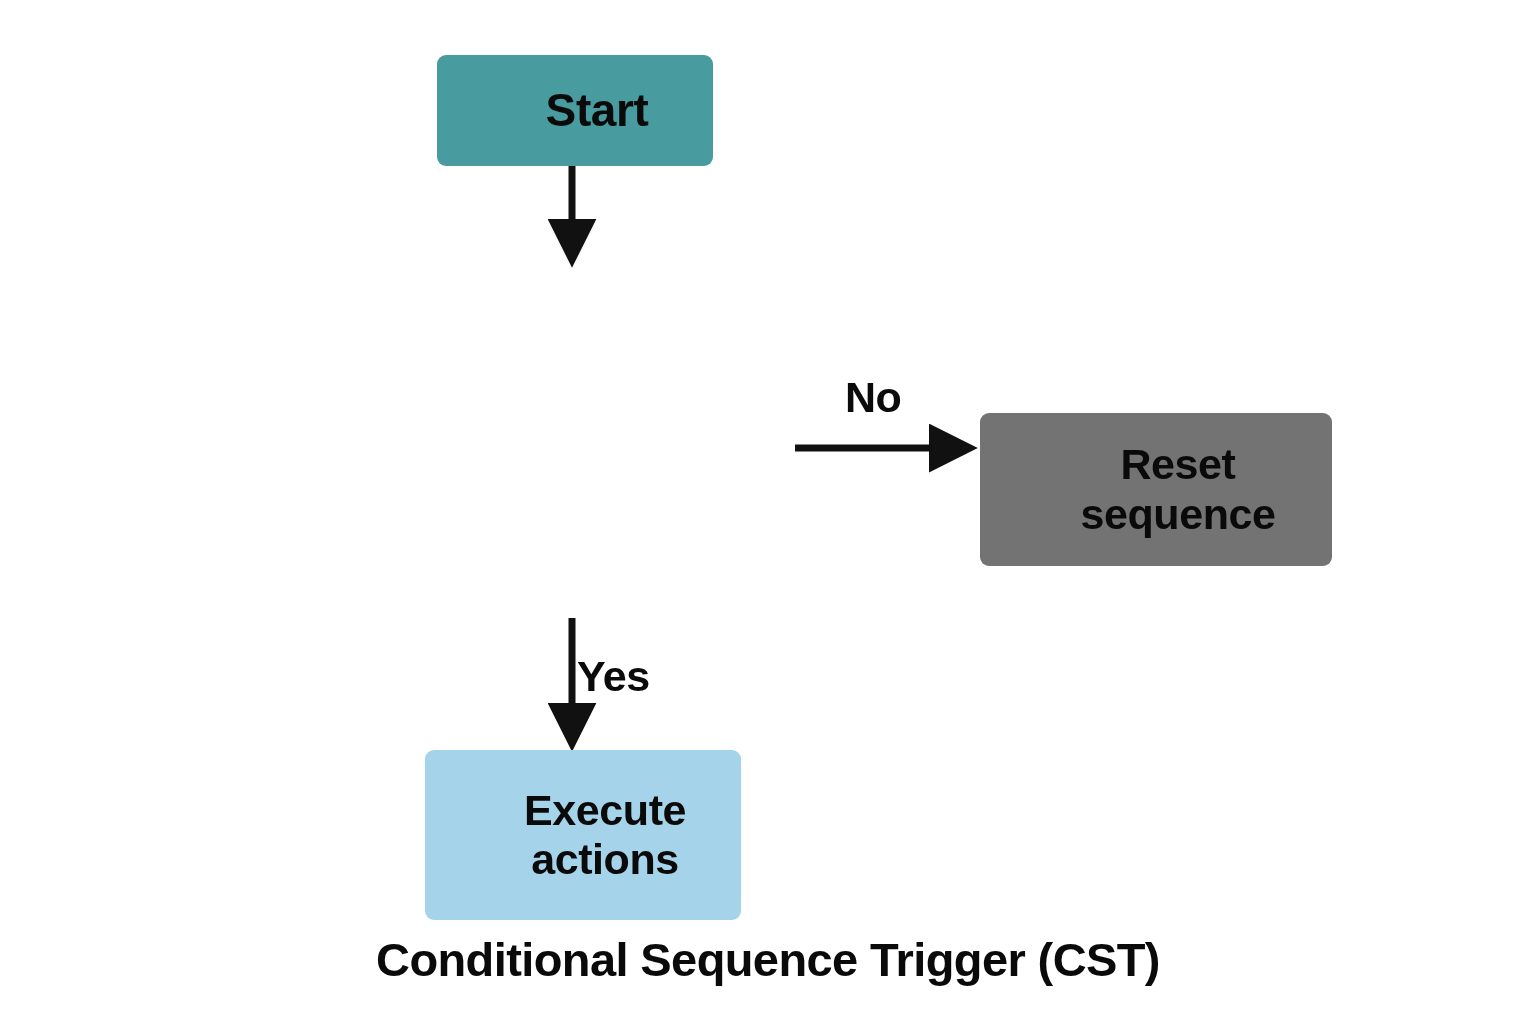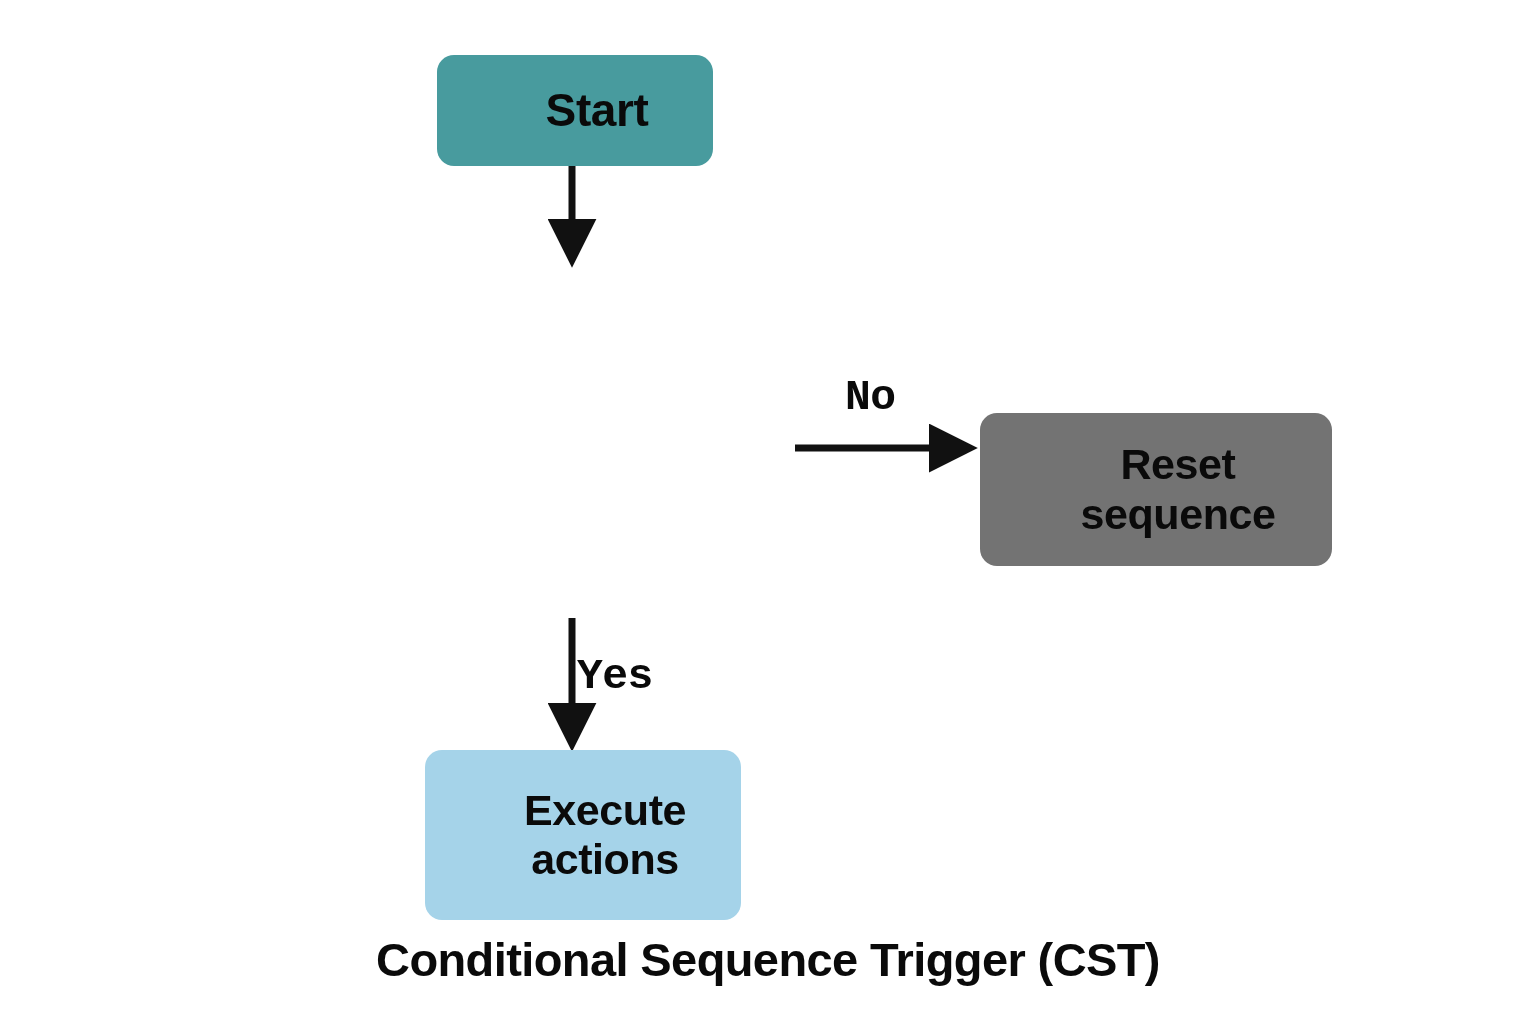--- a/index.html
+++ b/index.html
@@ -42,21 +42,21 @@
     justify-content: center;
     text-align: center;
     font-weight: bold;
     line-height: 1.14;
     letter-spacing: -0.4px;
     color: #0a0a0a;
     white-space: pre-line;
   }
 
   .node-rounded {
-    border-radius: 17px;
+    border-radius: 9px;
     padding-left: 44px;
   }
 
   
   #node-start {
     left: 437px;
     top: 55px;
     width: 276px;
     height: 111px;
     background: #489b9e;
@@ -105,21 +105,20 @@
 
   
   .edge-label {
     position: absolute;
     font-weight: bold;
     font-size: 43px;
     color: #0a0a0a;
     letter-spacing: -0.5px;
     line-height: 1;
     white-space: nowrap;
-    font-family: Liberation Mono, monospace;
   }
   #edge-label-no {
     left: 845px;
     top: 376px;
   }
   #edge-label-yes {
     left: 577px;
     top: 655px;
   }
 

